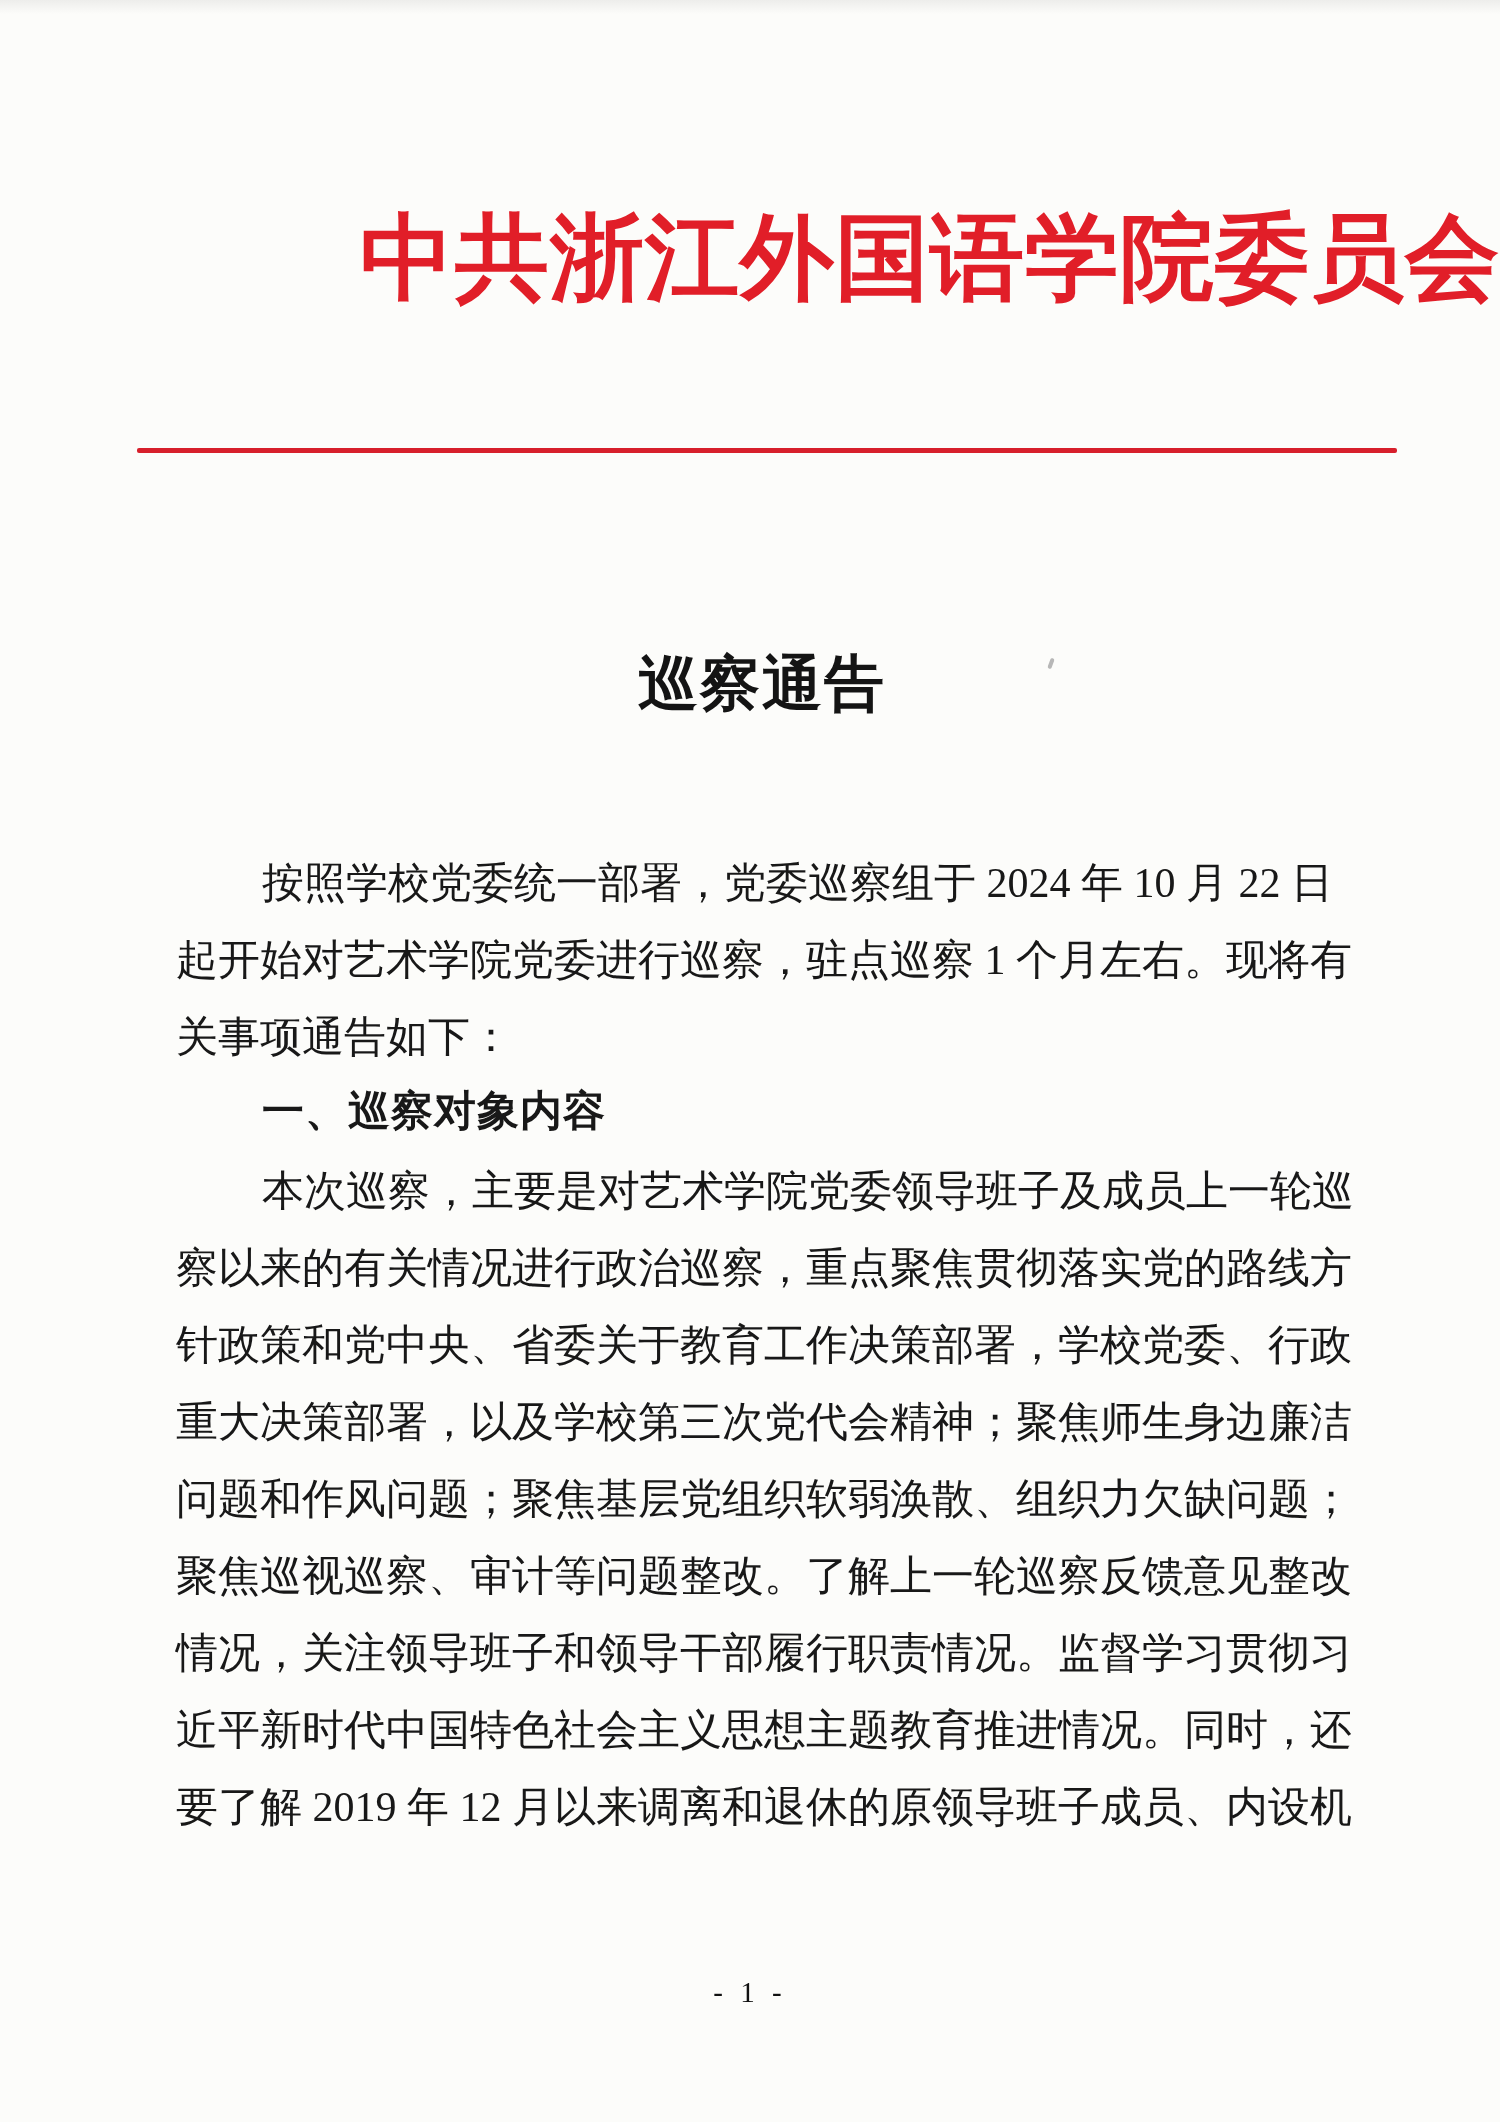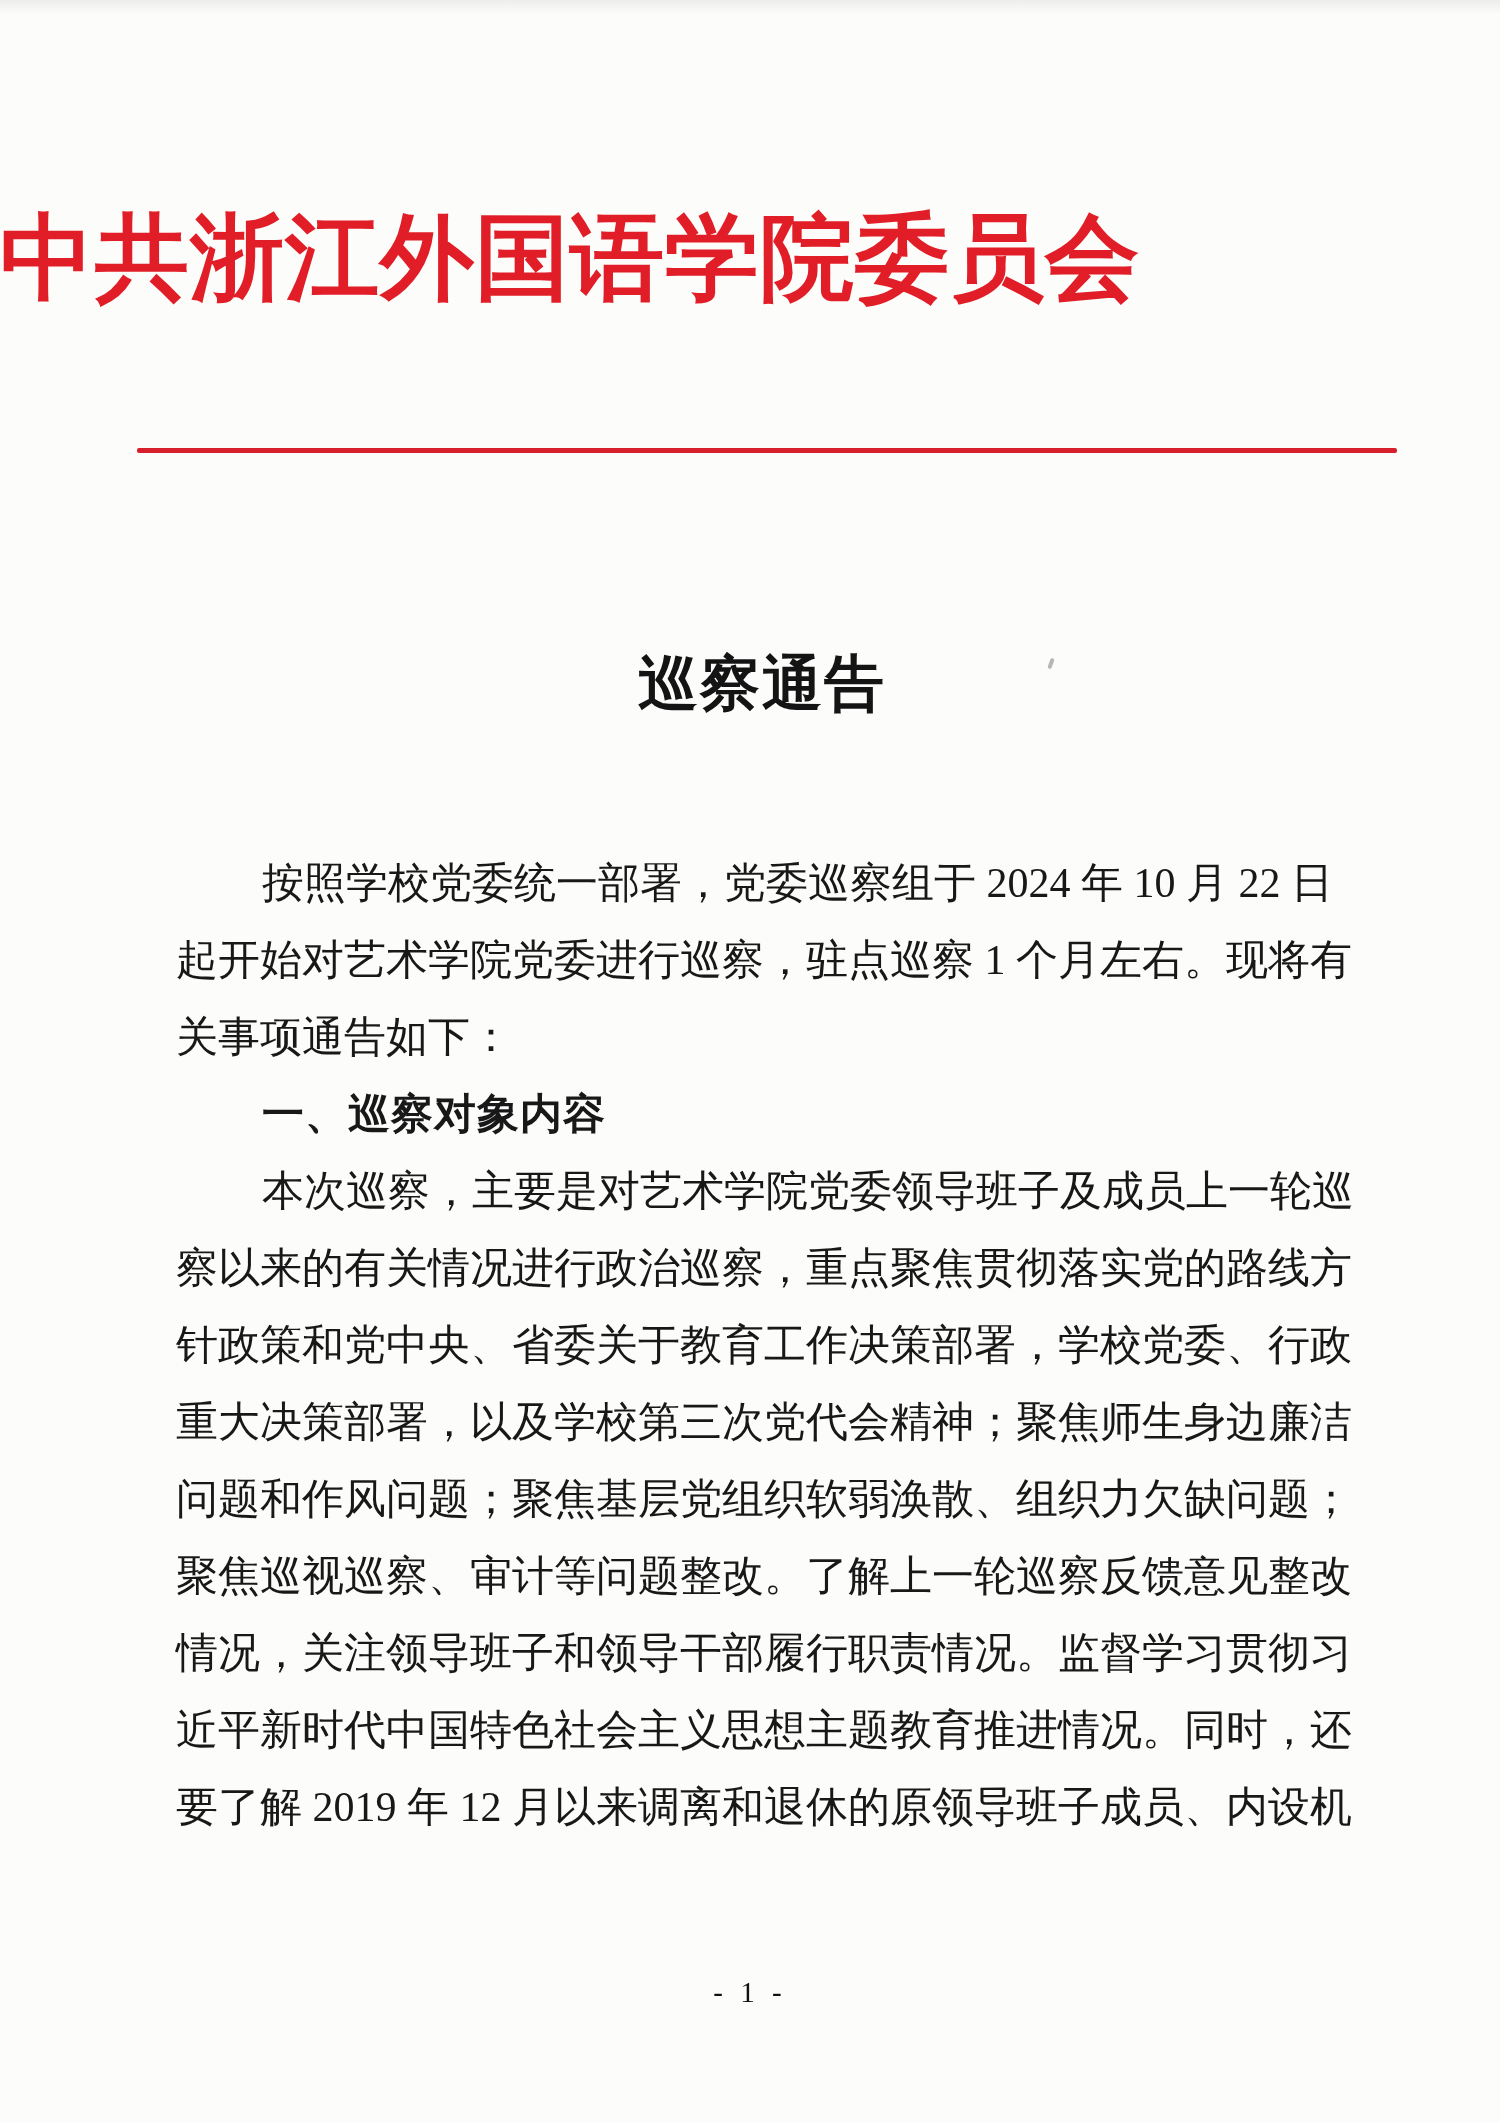--- a/index.html
+++ b/index.html
@@ -20,21 +20,21 @@
     position: absolute;
     left: 0; top: 0; right: 0; height: 14px;
     background: linear-gradient(180deg, #ededeb 0%, rgba(252,252,250,0) 100%);
     pointer-events: none;
   }
   .letterhead-title {
     position: absolute;
     top: 196px;
     left: 0;
     width: 100%;
-    text-align: left;
+    text-align: right;
     font-size: 94px;
     line-height: 124px;
     font-weight: bold;
     color: #e11e28;
     letter-spacing: 1px;
     white-space: nowrap;
   }
   .letterhead-divider {
     position: absolute;
     top: 448px;
@@ -82,21 +82,21 @@
     text-justify: distribute;
     white-space: nowrap;
     margin-left: 24px;
   }
   .line.plain {
     text-align: left;
     text-align-last: left;
   }
   .line.indent { text-indent: 86px; }
   .line.heading {
-    font-family: Liberation Serif, serif;
+    font-family: Liberation Mono, monospace;
     font-weight: bold;
     text-align: left;
     text-align-last: left;
     letter-spacing: 1px;
   }
   .page-number {
     position: absolute;
     top: 1972px;
     left: 0;
     width: 100%;

